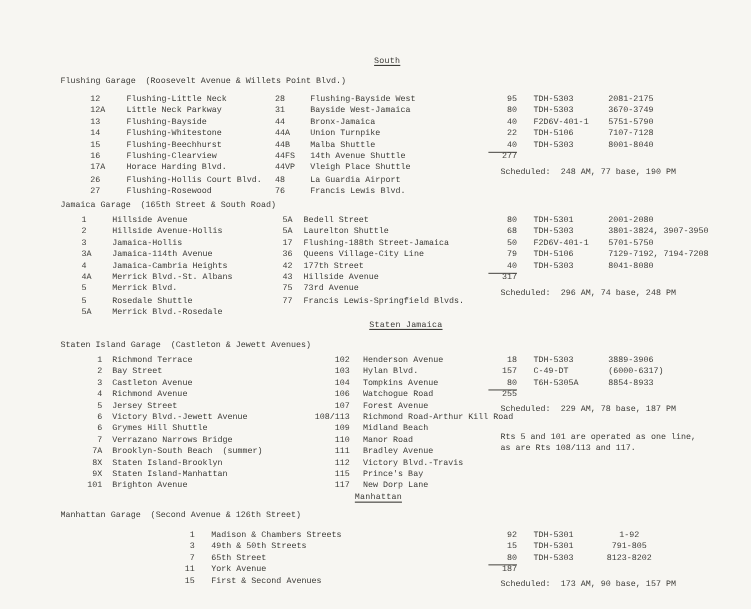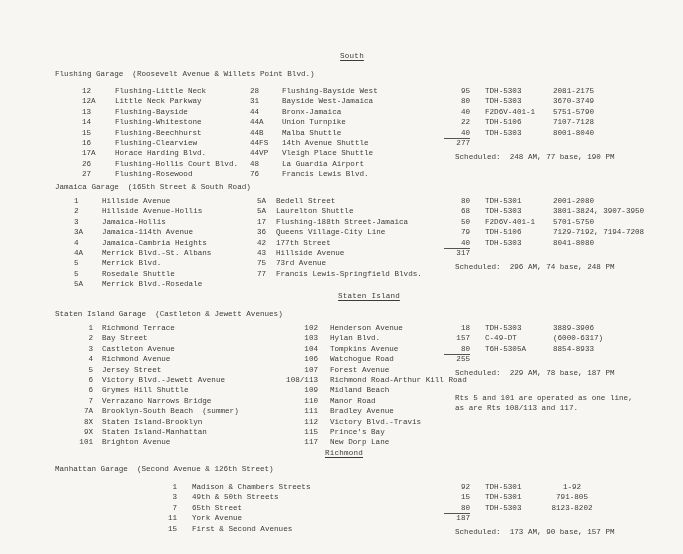--- a/index.html
+++ b/index.html
@@ -29,16 +29,16 @@
   .r{text-align:right;}
   .u{border-bottom:1px solid #55544f;}
   .note{position:absolute;}
   .sched{position:absolute;}
 </style>
 </head>
 <body>
 
 <div class="page">
   <div class="region-header" style="left:352px;top:51px">South</div>
-  <div class="region-header" style="left:369px;top:291px">Staten Island</div>
-  <div class="region-header" style="left:344px;top:448px">Richmond</div>
+  <div class="region-header" style="left:369px;top:291px">Staten Jamaica</div>
+  <div class="region-header" style="left:344px;top:448px">Manhattan</div>
   <div id="garages"><div><div class="gh" style="left: 55px; top: 69px;"><span class="cell gt" style="position: static;">Flushing Garage</span><span class="cell gl" style="position: static; margin-left: 9px;">(Roosevelt Avenue &amp; Willets Point Blvd.)</span></div><div class="row" style="top: 86px;"><span class="cell num" style="left: 82px;">12</span><span class="cell nm" style="left: 115px;">Flushing-Little Neck</span></div><div class="row" style="top: 96.4px;"><span class="cell num" style="left: 82px;">12A</span><span class="cell nm" style="left: 115px;">Little Neck Parkway</span></div><div class="row" style="top: 106.8px;"><span class="cell num" style="left: 82px;">13</span><span class="cell nm" style="left: 115px;">Flushing-Bayside</span></div><div class="row" style="top: 117.2px;"><span class="cell num" style="left: 82px;">14</span><span class="cell nm" style="left: 115px;">Flushing-Whitestone</span></div><div class="row" style="top: 127.6px;"><span class="cell num" style="left: 82px;">15</span><span class="cell nm" style="left: 115px;">Flushing-Beechhurst</span></div><div class="row" style="top: 138px;"><span class="cell num" style="left: 82px;">16</span><span class="cell nm" style="left: 115px;">Flushing-Clearview</span></div><div class="row" style="top: 148.4px;"><span class="cell num" style="left: 82px;">17A</span><span class="cell nm" style="left: 115px;">Horace Harding Blvd.</span></div><div class="row" style="top: 158.8px;"><span class="cell num" style="left: 82px;">26</span><span class="cell nm" style="left: 115px;">Flushing-Hollis Court Blvd.</span></div><div class="row" style="top: 169.2px;"><span class="cell num" style="left: 82px;">27</span><span class="cell nm" style="left: 115px;">Flushing-Rosewood</span></div><div class="row" style="top: 86px;"><span class="cell num" style="left: 250px;">28</span><span class="cell nm" style="left: 282px;">Flushing-Bayside West</span></div><div class="row" style="top: 96.4px;"><span class="cell num" style="left: 250px;">31</span><span class="cell nm" style="left: 282px;">Bayside West-Jamaica</span></div><div class="row" style="top: 106.8px;"><span class="cell num" style="left: 250px;">44</span><span class="cell nm" style="left: 282px;">Bronx-Jamaica</span></div><div class="row" style="top: 117.2px;"><span class="cell num" style="left: 250px;">44A</span><span class="cell nm" style="left: 282px;">Union Turnpike</span></div><div class="row" style="top: 127.6px;"><span class="cell num" style="left: 250px;">44B</span><span class="cell nm" style="left: 282px;">Malba Shuttle</span></div><div class="row" style="top: 138px;"><span class="cell num" style="left: 250px;">44FS</span><span class="cell nm" style="left: 282px;">14th Avenue Shuttle</span></div><div class="row" style="top: 148.4px;"><span class="cell num" style="left: 250px;">44VP</span><span class="cell nm" style="left: 282px;">Vleigh Place Shuttle</span></div><div class="row" style="top: 158.8px;"><span class="cell num" style="left: 250px;">48</span><span class="cell nm" style="left: 282px;">La Guardia Airport</span></div><div class="row" style="top: 169.2px;"><span class="cell num" style="left: 250px;">76</span><span class="cell nm" style="left: 282px;">Francis Lewis Blvd.</span></div><div class="row" style="top: 86px;"><span class="cell r" style="left: 444px; width: 26px;">95</span><span class="cell" style="left: 485px;">TDH-5303</span><span class="cell" style="left: 553px;">2081-2175</span></div><div class="row" style="top: 96.4px;"><span class="cell r" style="left: 444px; width: 26px;">80</span><span class="cell" style="left: 485px;">TDH-5303</span><span class="cell" style="left: 553px;">3670-3749</span></div><div class="row" style="top: 106.8px;"><span class="cell r" style="left: 444px; width: 26px;">40</span><span class="cell" style="left: 485px;">F2D6V-401-1</span><span class="cell" style="left: 553px;">5751-5790</span></div><div class="row" style="top: 117.2px;"><span class="cell r" style="left: 444px; width: 26px;">22</span><span class="cell" style="left: 485px;">TDH-5106</span><span class="cell" style="left: 553px;">7107-7128</span></div><div class="row" style="top: 127.6px;"><span class="cell r u" style="left: 444px; width: 26px;">40</span><span class="cell" style="left: 485px;">TDH-5303</span><span class="cell" style="left: 553px;">8001-8040</span></div><div class="row" style="top: 138px;"><span class="cell r" style="left: 444px; width: 26px;">277</span></div><div class="sched" style="left: 455px; top: 151.5px;"><span>Scheduled:  248 AM, 77 base, 190 PM</span></div></div><div><div class="gh" style="left: 55px; top: 182px;"><span class="cell gt" style="position: static;">Jamaica Garage</span><span class="cell gl" style="position: static; margin-left: 9px;">(165th Street &amp; South Road)</span></div><div class="row" style="top: 196px;"><span class="cell num" style="left: 74px;">1</span><span class="cell nm" style="left: 102px;">Hillside Avenue</span></div><div class="row" style="top: 206.4px;"><span class="cell num" style="left: 74px;">2</span><span class="cell nm" style="left: 102px;">Hillside Avenue-Hollis</span></div><div class="row" style="top: 216.8px;"><span class="cell num" style="left: 74px;">3</span><span class="cell nm" style="left: 102px;">Jamaica-Hollis</span></div><div class="row" style="top: 227.2px;"><span class="cell num" style="left: 74px;">3A</span><span class="cell nm" style="left: 102px;">Jamaica-114th Avenue</span></div><div class="row" style="top: 237.6px;"><span class="cell num" style="left: 74px;">4</span><span class="cell nm" style="left: 102px;">Jamaica-Cambria Heights</span></div><div class="row" style="top: 248px;"><span class="cell num" style="left: 74px;">4A</span><span class="cell nm" style="left: 102px;">Merrick Blvd.-St. Albans</span></div><div class="row" style="top: 258.4px;"><span class="cell num" style="left: 74px;">5</span><span class="cell nm" style="left: 102px;">Merrick Blvd.</span></div><div class="row" style="top: 268.8px;"><span class="cell num" style="left: 74px;">5</span><span class="cell nm" style="left: 102px;">Rosedale Shuttle</span></div><div class="row" style="top: 279.2px;"><span class="cell num" style="left: 74px;">5A</span><span class="cell nm" style="left: 102px;">Merrick Blvd.-Rosedale</span></div><div class="row" style="top: 196px;"><span class="cell num" style="left: 222px; width: 44px; text-align: right;">5A</span><span class="cell nm" style="left: 276px;">Bedell Street</span></div><div class="row" style="top: 206.4px;"><span class="cell num" style="left: 222px; width: 44px; text-align: right;">5A</span><span class="cell nm" style="left: 276px;">Laurelton Shuttle</span></div><div class="row" style="top: 216.8px;"><span class="cell num" style="left: 222px; width: 44px; text-align: right;">17</span><span class="cell nm" style="left: 276px;">Flushing-188th Street-Jamaica</span></div><div class="row" style="top: 227.2px;"><span class="cell num" style="left: 222px; width: 44px; text-align: right;">36</span><span class="cell nm" style="left: 276px;">Queens Village-City Line</span></div><div class="row" style="top: 237.6px;"><span class="cell num" style="left: 222px; width: 44px; text-align: right;">42</span><span class="cell nm" style="left: 276px;">177th Street</span></div><div class="row" style="top: 248px;"><span class="cell num" style="left: 222px; width: 44px; text-align: right;">43</span><span class="cell nm" style="left: 276px;">Hillside Avenue</span></div><div class="row" style="top: 258.4px;"><span class="cell num" style="left: 222px; width: 44px; text-align: right;">75</span><span class="cell nm" style="left: 276px;">73rd Avenue</span></div><div class="row" style="top: 268.8px;"><span class="cell num" style="left: 222px; width: 44px; text-align: right;">77</span><span class="cell nm" style="left: 276px;">Francis Lewis-Springfield Blvds.</span></div><div class="row" style="top: 196px;"><span class="cell r" style="left: 444px; width: 26px;">80</span><span class="cell" style="left: 485px;">TDH-5301</span><span class="cell" style="left: 553px;">2001-2080</span></div><div class="row" style="top: 206.4px;"><span class="cell r" style="left: 444px; width: 26px;">68</span><span class="cell" style="left: 485px;">TDH-5303</span><span class="cell" style="left: 553px;">3801-3824, 3907-3950</span></div><div class="row" style="top: 216.8px;"><span class="cell r" style="left: 444px; width: 26px;">50</span><span class="cell" style="left: 485px;">F2D6V-401-1</span><span class="cell" style="left: 553px;">5701-5750</span></div><div class="row" style="top: 227.2px;"><span class="cell r" style="left: 444px; width: 26px;">79</span><span class="cell" style="left: 485px;">TDH-5106</span><span class="cell" style="left: 553px;">7129-7192, 7194-7208</span></div><div class="row" style="top: 237.6px;"><span class="cell r u" style="left: 444px; width: 26px;">40</span><span class="cell" style="left: 485px;">TDH-5303</span><span class="cell" style="left: 553px;">8041-8080</span></div><div class="row" style="top: 248px;"><span class="cell r" style="left: 444px; width: 26px;">317</span></div><div class="sched" style="left: 455px; top: 261.5px;"><span>Scheduled:  296 AM, 74 base, 248 PM</span></div></div><div><div class="gh" style="left: 55px; top: 309px;"><span class="cell gt" style="position: static;">Staten Island Garage</span><span class="cell gl" style="position: static; margin-left: 9px;">(Castleton &amp; Jewett Avenues)</span></div><div class="row" style="top: 323px;"><span class="cell num" style="left: 49px; width: 44px; text-align: right;">1</span><span class="cell nm" style="left: 102px;">Richmond Terrace</span></div><div class="row" style="top: 333.4px;"><span class="cell num" style="left: 49px; width: 44px; text-align: right;">2</span><span class="cell nm" style="left: 102px;">Bay Street</span></div><div class="row" style="top: 343.8px;"><span class="cell num" style="left: 49px; width: 44px; text-align: right;">3</span><span class="cell nm" style="left: 102px;">Castleton Avenue</span></div><div class="row" style="top: 354.2px;"><span class="cell num" style="left: 49px; width: 44px; text-align: right;">4</span><span class="cell nm" style="left: 102px;">Richmond Avenue</span></div><div class="row" style="top: 364.6px;"><span class="cell num" style="left: 49px; width: 44px; text-align: right;">5</span><span class="cell nm" style="left: 102px;">Jersey Street</span></div><div class="row" style="top: 375px;"><span class="cell num" style="left: 49px; width: 44px; text-align: right;">6</span><span class="cell nm" style="left: 102px;">Victory Blvd.-Jewett Avenue</span></div><div class="row" style="top: 385.4px;"><span class="cell num" style="left: 49px; width: 44px; text-align: right;">6</span><span class="cell nm" style="left: 102px;">Grymes Hill Shuttle</span></div><div class="row" style="top: 395.8px;"><span class="cell num" style="left: 49px; width: 44px; text-align: right;">7</span><span class="cell nm" style="left: 102px;">Verrazano Narrows Bridge</span></div><div class="row" style="top: 406.2px;"><span class="cell num" style="left: 49px; width: 44px; text-align: right;">7A</span><span class="cell nm" style="left: 102px;">Brooklyn-South Beach  (summer)</span></div><div class="row" style="top: 416.6px;"><span class="cell num" style="left: 49px; width: 44px; text-align: right;">8X</span><span class="cell nm" style="left: 102px;">Staten Island-Brooklyn</span></div><div class="row" style="top: 427px;"><span class="cell num" style="left: 49px; width: 44px; text-align: right;">9X</span><span class="cell nm" style="left: 102px;">Staten Island-Manhattan</span></div><div class="row" style="top: 437.4px;"><span class="cell num" style="left: 49px; width: 44px; text-align: right;">101</span><span class="cell nm" style="left: 102px;">Brighton Avenue</span></div><div class="row" style="top: 323px;"><span class="cell num" style="left: 274px; width: 44px; text-align: right;">102</span><span class="cell nm" style="left: 330px;">Henderson Avenue</span></div><div class="row" style="top: 333.4px;"><span class="cell num" style="left: 274px; width: 44px; text-align: right;">103</span><span class="cell nm" style="left: 330px;">Hylan Blvd.</span></div><div class="row" style="top: 343.8px;"><span class="cell num" style="left: 274px; width: 44px; text-align: right;">104</span><span class="cell nm" style="left: 330px;">Tompkins Avenue</span></div><div class="row" style="top: 354.2px;"><span class="cell num" style="left: 274px; width: 44px; text-align: right;">106</span><span class="cell nm" style="left: 330px;">Watchogue Road</span></div><div class="row" style="top: 364.6px;"><span class="cell num" style="left: 274px; width: 44px; text-align: right;">107</span><span class="cell nm" style="left: 330px;">Forest Avenue</span></div><div class="row" style="top: 375px;"><span class="cell num" style="left: 274px; width: 44px; text-align: right;">108/113</span><span class="cell nm" style="left: 330px;">Richmond Road-Arthur Kill Road</span></div><div class="row" style="top: 385.4px;"><span class="cell num" style="left: 274px; width: 44px; text-align: right;">109</span><span class="cell nm" style="left: 330px;">Midland Beach</span></div><div class="row" style="top: 395.8px;"><span class="cell num" style="left: 274px; width: 44px; text-align: right;">110</span><span class="cell nm" style="left: 330px;">Manor Road</span></div><div class="row" style="top: 406.2px;"><span class="cell num" style="left: 274px; width: 44px; text-align: right;">111</span><span class="cell nm" style="left: 330px;">Bradley Avenue</span></div><div class="row" style="top: 416.6px;"><span class="cell num" style="left: 274px; width: 44px; text-align: right;">112</span><span class="cell nm" style="left: 330px;">Victory Blvd.-Travis</span></div><div class="row" style="top: 427px;"><span class="cell num" style="left: 274px; width: 44px; text-align: right;">115</span><span class="cell nm" style="left: 330px;">Prince's Bay</span></div><div class="row" style="top: 437.4px;"><span class="cell num" style="left: 274px; width: 44px; text-align: right;">117</span><span class="cell nm" style="left: 330px;">New Dorp Lane</span></div><div class="row" style="top: 323px;"><span class="cell r" style="left: 444px; width: 26px;">18</span><span class="cell" style="left: 485px;">TDH-5303</span><span class="cell" style="left: 553px;">3889-3906</span></div><div class="row" style="top: 333.4px;"><span class="cell r" style="left: 444px; width: 26px;">157</span><span class="cell" style="left: 485px;">C-49-DT</span><span class="cell" style="left: 553px;">(6000-6317)</span></div><div class="row" style="top: 343.8px;"><span class="cell r u" style="left: 444px; width: 26px;">80</span><span class="cell" style="left: 485px;">T6H-5305A</span><span class="cell" style="left: 553px;">8854-8933</span></div><div class="row" style="top: 354.2px;"><span class="cell r" style="left: 444px; width: 26px;">255</span></div><div class="sched" style="left: 455px; top: 367.7px;"><span>Scheduled:  229 AM, 78 base, 187 PM</span></div><div class="note" style="left: 455px; top: 392.7px;"><span>Rts 5 and 101 are operated as one line,</span></div><div class="note" style="left: 455px; top: 403.1px;"><span>as are Rts 108/113 and 117.</span></div></div><div><div class="gh" style="left: 55px; top: 464px;"><span class="cell gt" style="position: static;">Manhattan Garage</span><span class="cell gl" style="position: static; margin-left: 9px;">(Second Avenue &amp; 126th Street)</span></div><div class="row" style="top: 482px;"><span class="cell num" style="left: 133px; width: 44px; text-align: right;">1</span><span class="cell nm" style="left: 192px;">Madison &amp; Chambers Streets</span></div><div class="row" style="top: 492.4px;"><span class="cell num" style="left: 133px; width: 44px; text-align: right;">3</span><span class="cell nm" style="left: 192px;">49th &amp; 50th Streets</span></div><div class="row" style="top: 502.8px;"><span class="cell num" style="left: 133px; width: 44px; text-align: right;">7</span><span class="cell nm" style="left: 192px;">65th Street</span></div><div class="row" style="top: 513.2px;"><span class="cell num" style="left: 133px; width: 44px; text-align: right;">11</span><span class="cell nm" style="left: 192px;">York Avenue</span></div><div class="row" style="top: 523.6px;"><span class="cell num" style="left: 133px; width: 44px; text-align: right;">15</span><span class="cell nm" style="left: 192px;">First &amp; Second Avenues</span></div><div class="row" style="top: 482px;"><span class="cell r" style="left: 444px; width: 26px;">92</span><span class="cell" style="left: 485px;">TDH-5301</span><span class="cell ctr" style="left: 540px; width: 64px; text-align: center;">1-92</span></div><div class="row" style="top: 492.4px;"><span class="cell r" style="left: 444px; width: 26px;">15</span><span class="cell" style="left: 485px;">TDH-5301</span><span class="cell ctr" style="left: 540px; width: 64px; text-align: center;">791-805</span></div><div class="row" style="top: 502.8px;"><span class="cell r u" style="left: 444px; width: 26px;">80</span><span class="cell" style="left: 485px;">TDH-5303</span><span class="cell ctr" style="left: 540px; width: 64px; text-align: center;">8123-8202</span></div><div class="row" style="top: 513.2px;"><span class="cell r" style="left: 444px; width: 26px;">187</span></div><div class="sched" style="left: 455px; top: 526.7px;"><span>Scheduled:  173 AM, 90 base, 157 PM</span></div></div></div>
 </div>
 
 </body></html>

